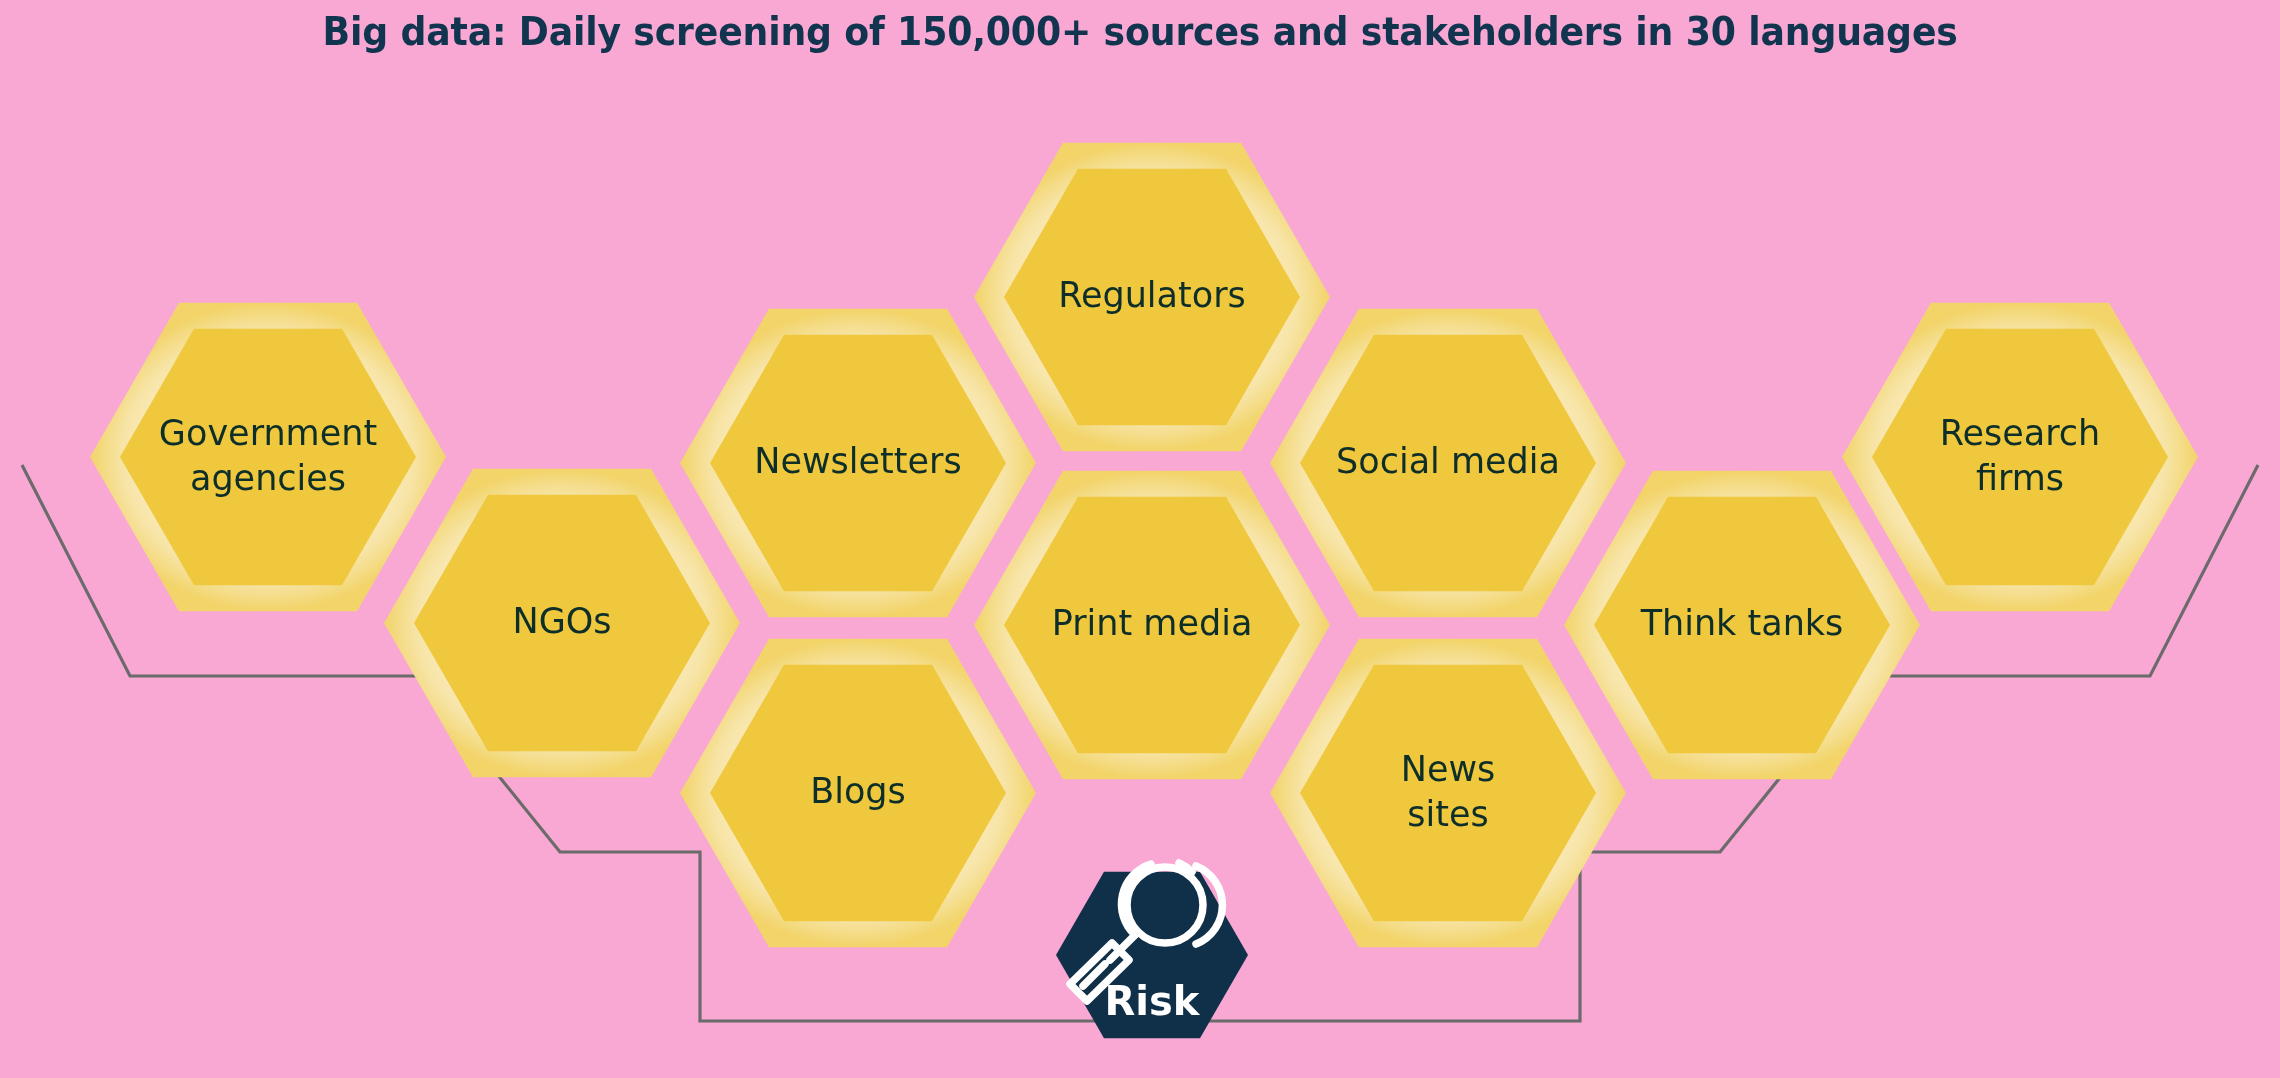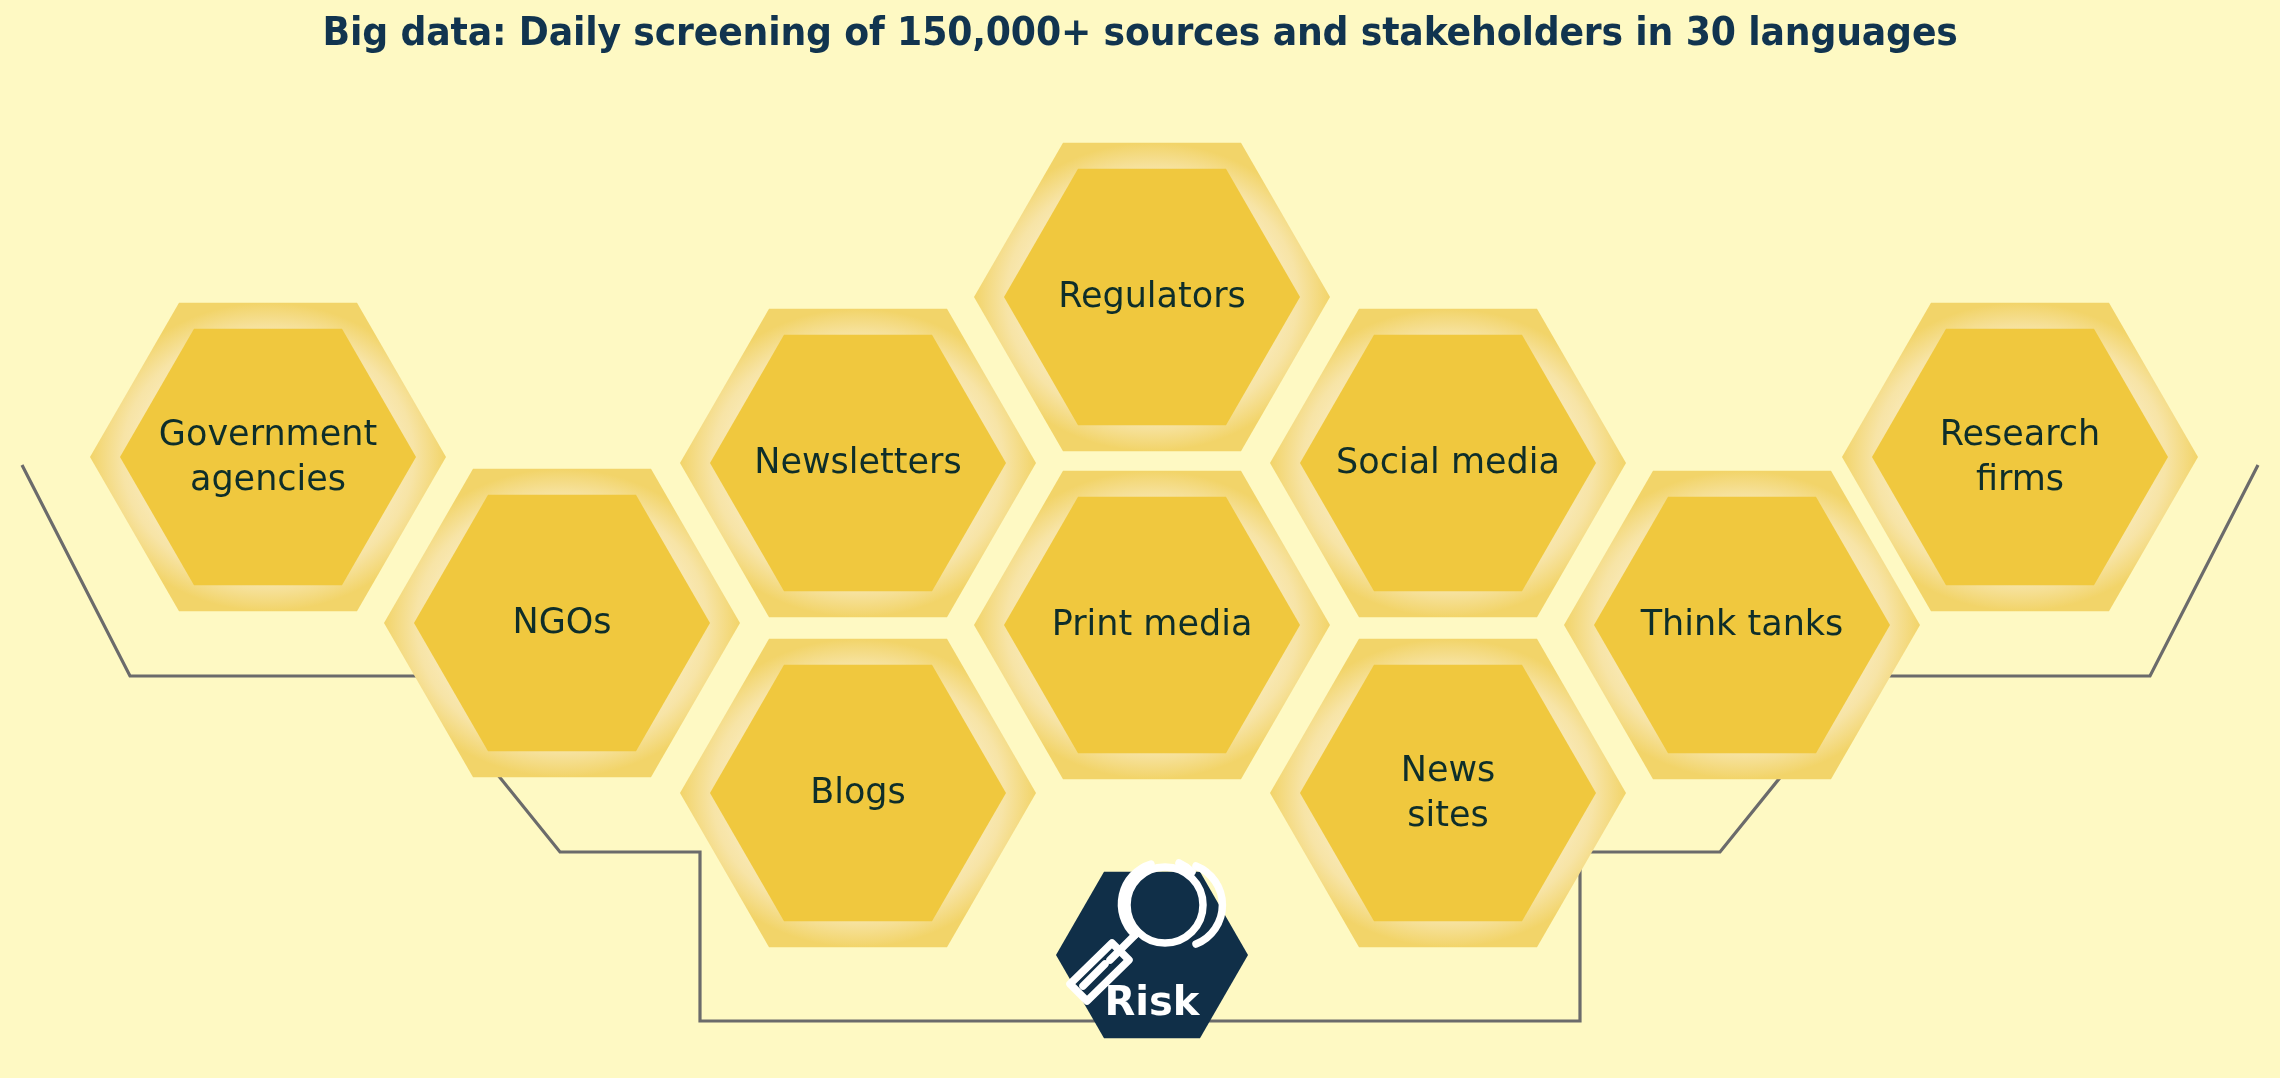--- a/index.html
+++ b/index.html
@@ -11,21 +11,21 @@
     width: 2280px;
     height: 1078px;
     overflow: hidden;
     font-family: "Liberation Sans", sans-serif;
     position: relative;
   }
   #stage {
     position: relative;
     width: 2280px;
     height: 1078px;
-    background: #fef9c3;
+    background: #f9a8d4;
   }
   .title-bar {
     position: absolute;
     top: 0;
     left: 0;
     width: 2280px;
     height: 62px;
     display: flex;
     align-items: center;
     justify-content: center;

